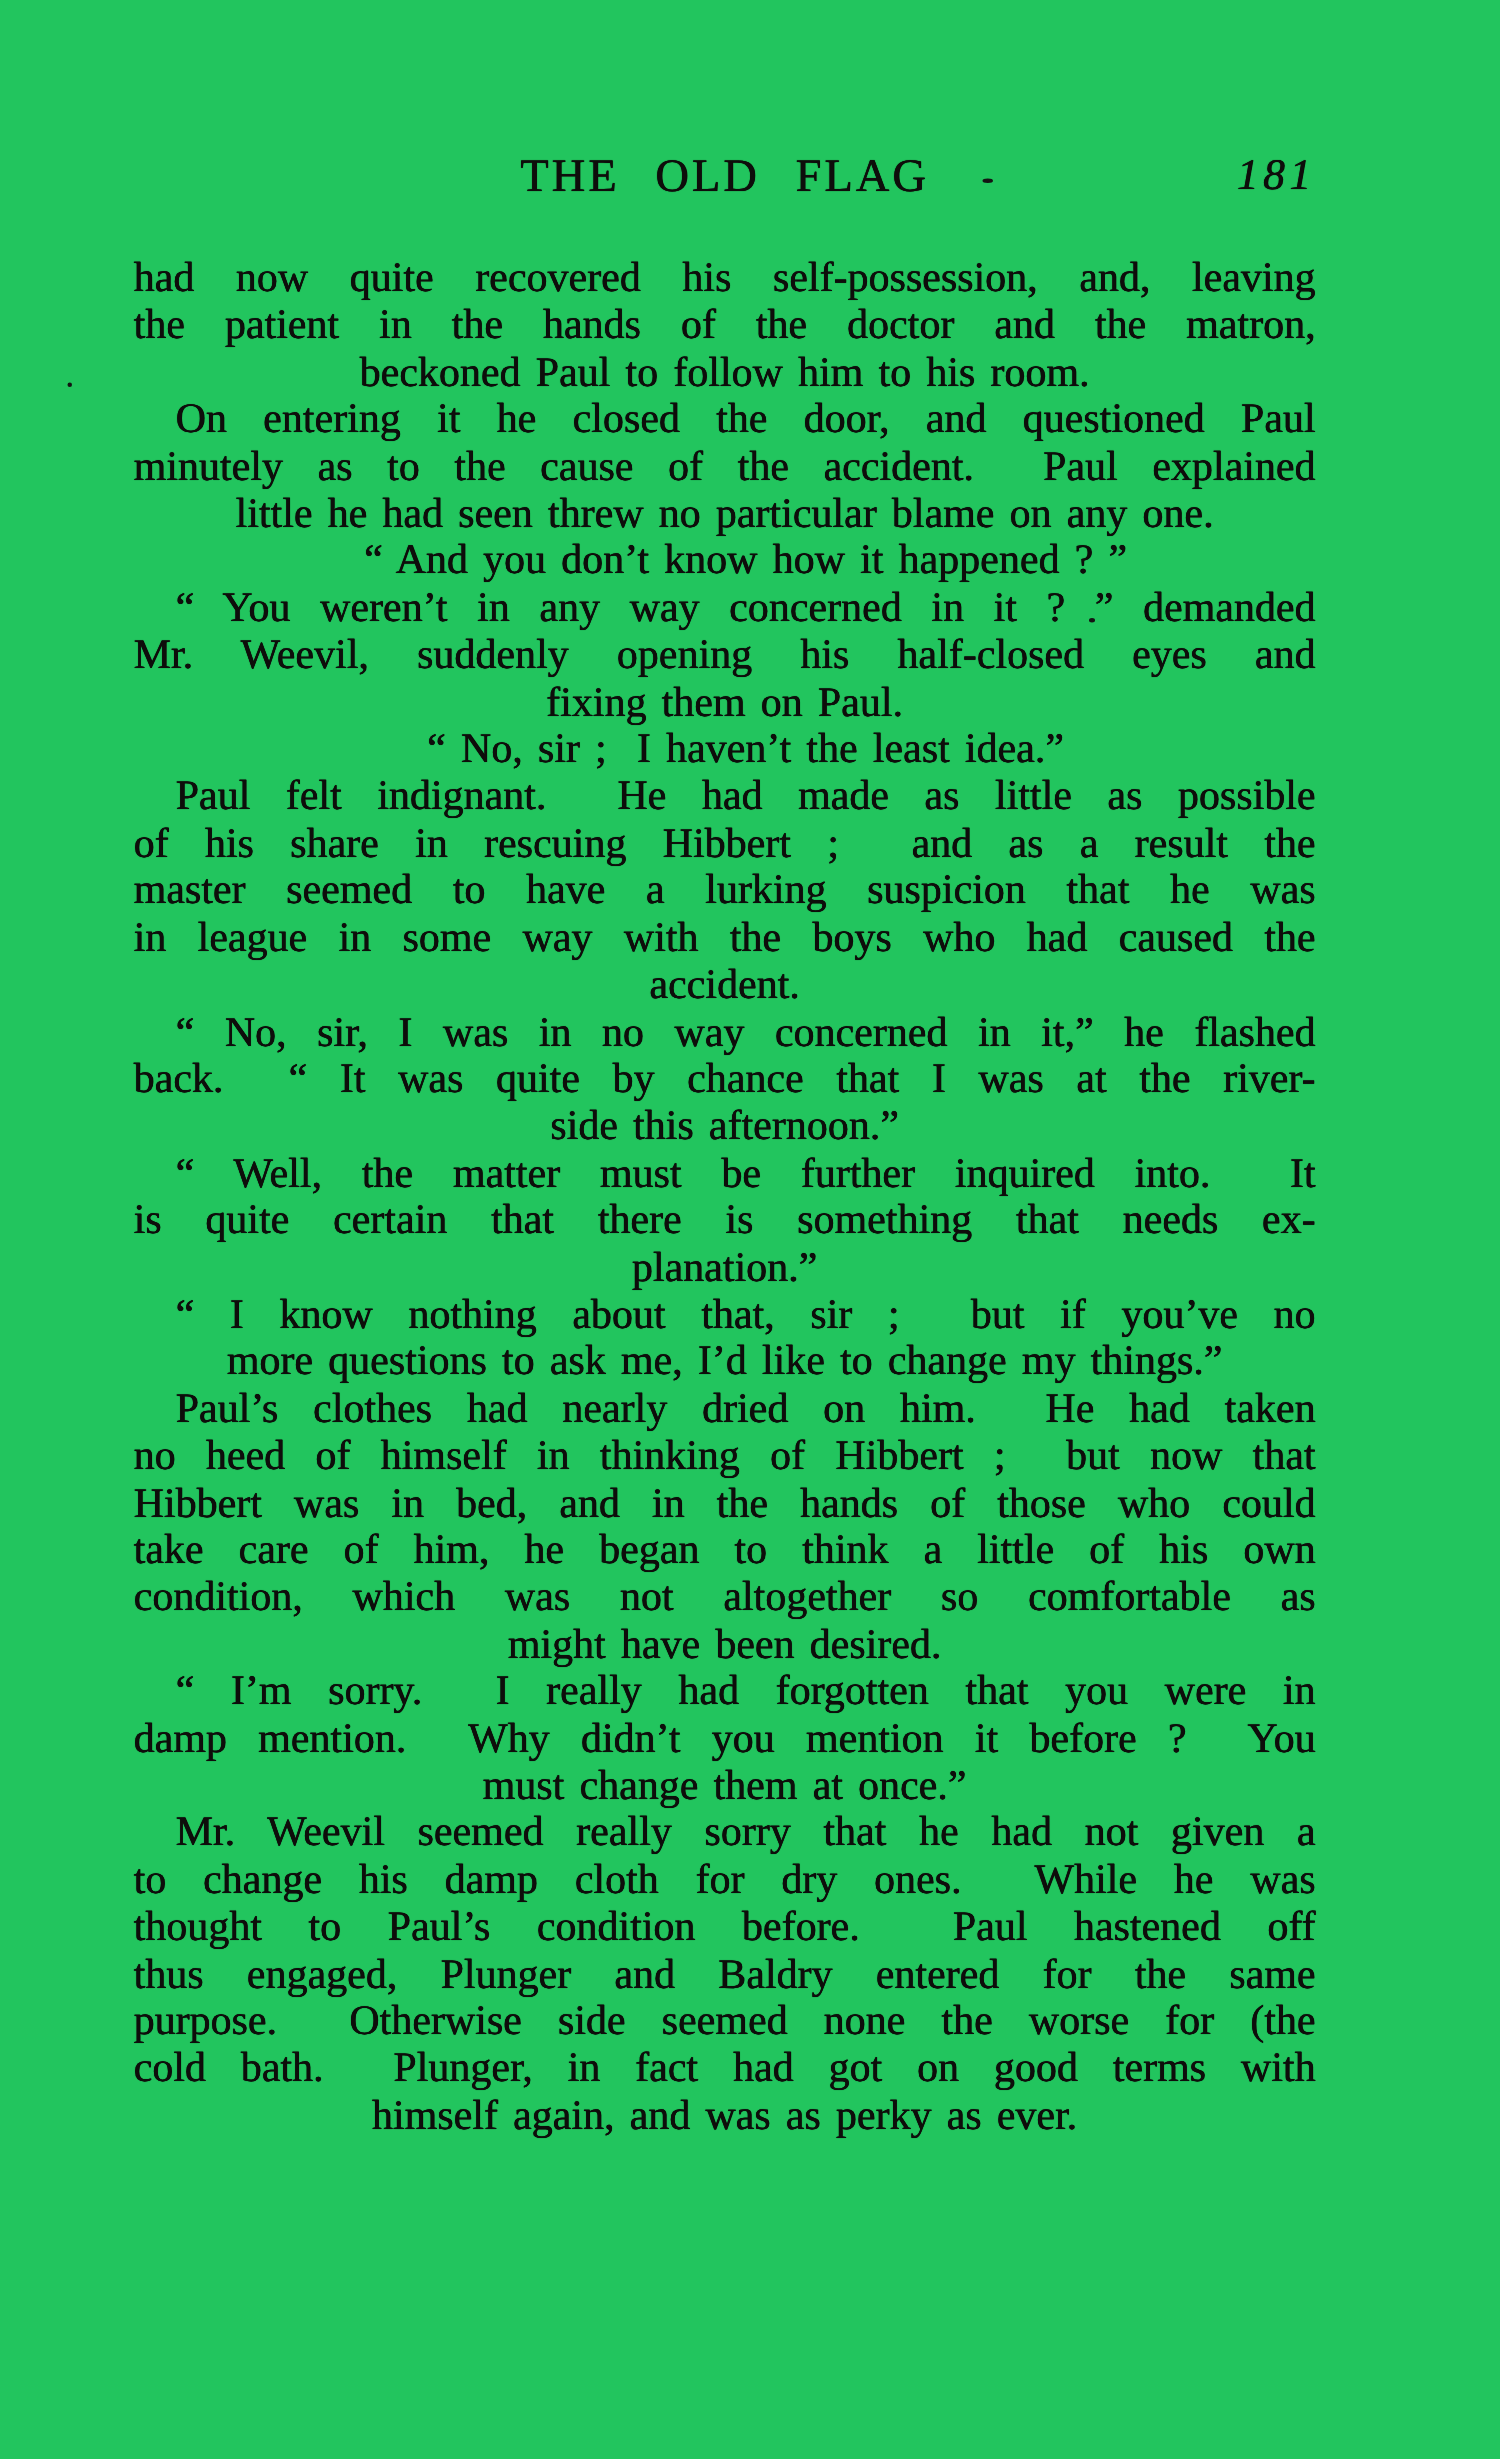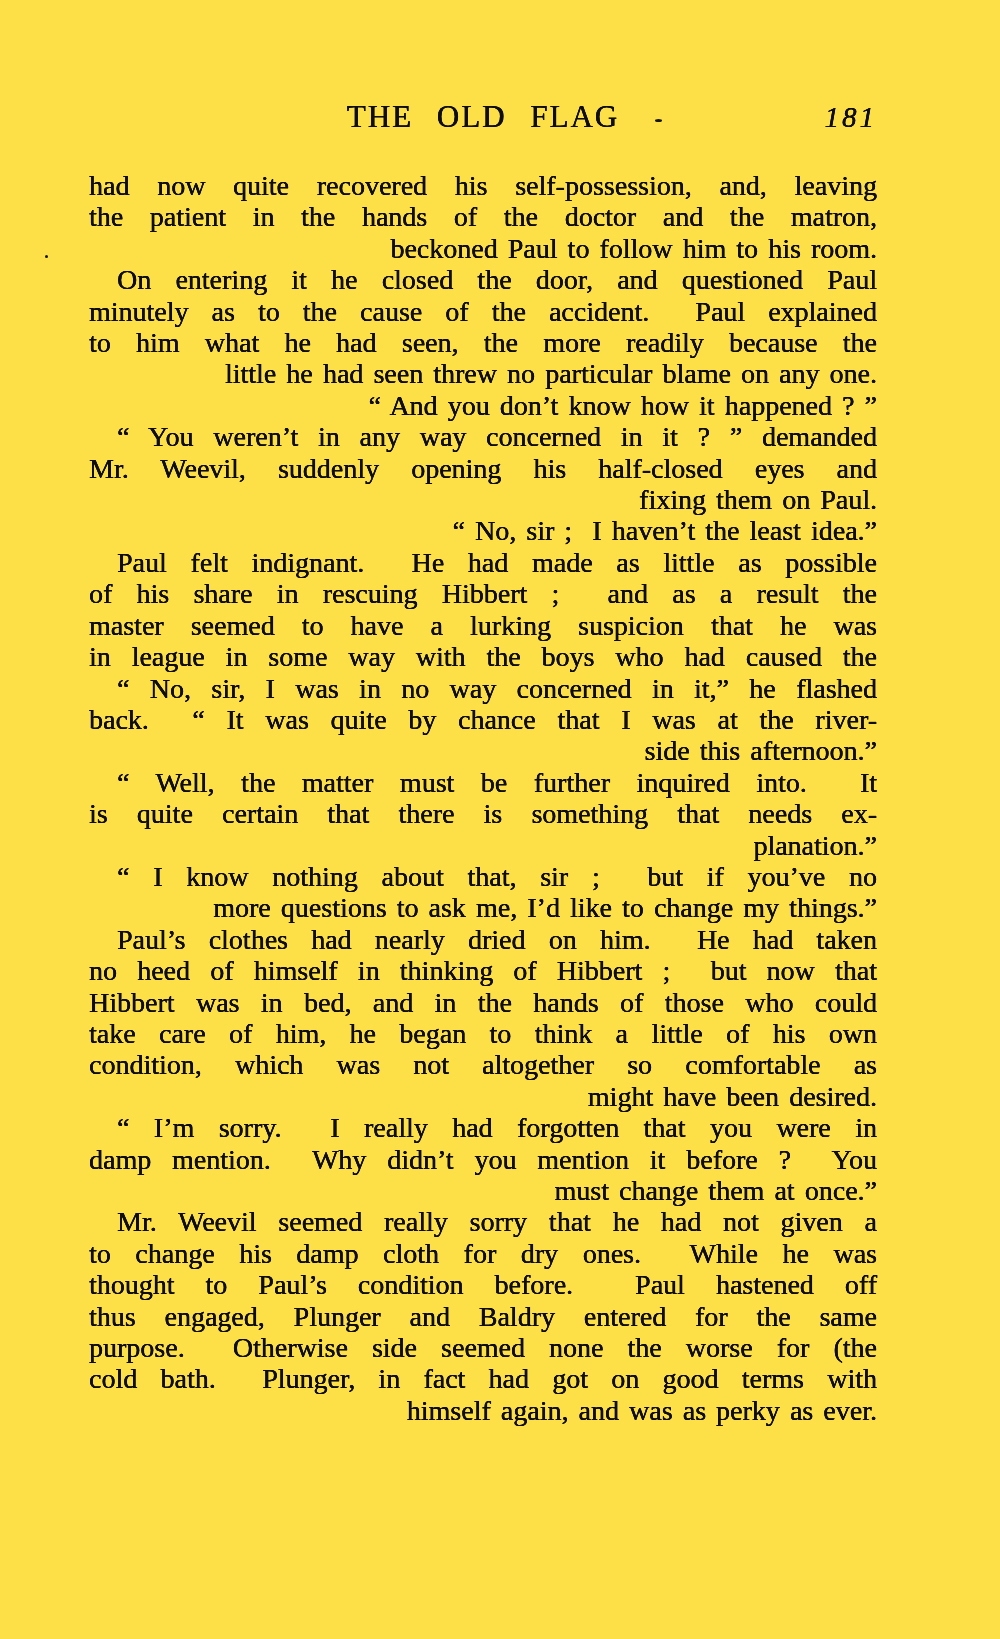--- a/index.html
+++ b/index.html
@@ -4,21 +4,21 @@
 <style>
   html, body { margin: 0; padding: 0; }
   body {
     width: 1000px;
     background: #ffffff;
   }
   .sheet {
     position: relative;
     width: 1000px;
     height: 1639px;
-    background: #fde047;
+    background: #22c55e;
     overflow: hidden;
     font-family: "Liberation Serif", "DejaVu Serif", serif;
     color: #0e0d0b;
   }
   .column {
     position: absolute;
     left: 89px;
     top: 0;
     width: 788px;
     height: 100%;
@@ -62,21 +62,21 @@
   .paragraph { margin: 0; }
   .line {
     white-space: pre-wrap;
     min-height: 31.4px;
   }
   .line.just {
     text-align: justify;
     text-align-last: justify;
   }
   .line.last {
-    text-align: right;
+    text-align: center;
     word-spacing: 0.11em;
   }
   .line.first { text-indent: 28px; }
   .speck {
     position: absolute;
     background: #141413;
     border-radius: 50%;
   }
   .speck.s1 { left: 655px; top: 119px; width: 7px; height: 3px; }
   .speck.s2 { left: 45px;  top: 255px; width: 3px; height: 3px; }
@@ -100,39 +100,39 @@
 
     <div class="page-body">
         <div class="paragraph">
           <div class="line just">had now quite recovered his self-possession, and, leaving</div>
           <div class="line just">the patient in the hands of the doctor and the matron,</div>
           <div class="line last">beckoned Paul to follow him to his room.</div>
         </div>
         <div class="paragraph">
           <div class="line just first">On entering it he closed the door, and questioned Paul</div>
           <div class="line just">minutely as to the cause of the accident.  Paul explained</div>
-          <div class="line just">to him what he had seen, the more readily because the</div>
           <div class="line last">little he had seen threw no particular blame on any one.</div>
         </div>
         <div class="paragraph">
           <div class="line last first">“ And you don’t know how it happened ? ”</div>
         </div>
         <div class="paragraph">
           <div class="line just first">“ You weren’t in any way concerned in it ? ” demanded</div>
           <div class="line just">Mr. Weevil, suddenly opening his half-closed eyes and</div>
           <div class="line last">fixing them on Paul.</div>
         </div>
         <div class="paragraph">
           <div class="line last first">“ No, sir ;  I haven’t the least idea.”</div>
         </div>
         <div class="paragraph">
           <div class="line just first">Paul felt indignant.  He had made as little as possible</div>
           <div class="line just">of his share in rescuing Hibbert ;  and as a result the</div>
           <div class="line just">master seemed to have a lurking suspicion that he was</div>
           <div class="line just">in league in some way with the boys who had caused the</div>
+          <div class="line last">accident.</div>
         </div>
         <div class="paragraph">
           <div class="line just first">“ No, sir, I was in no way concerned in it,” he flashed</div>
           <div class="line just">back.  “ It was quite by chance that I was at the river-</div>
           <div class="line last">side this afternoon.”</div>
         </div>
         <div class="paragraph">
           <div class="line just first">“ Well, the matter must be further inquired into.  It</div>
           <div class="line just">is quite certain that there is something that needs ex-</div>
           <div class="line last">planation.”</div>

